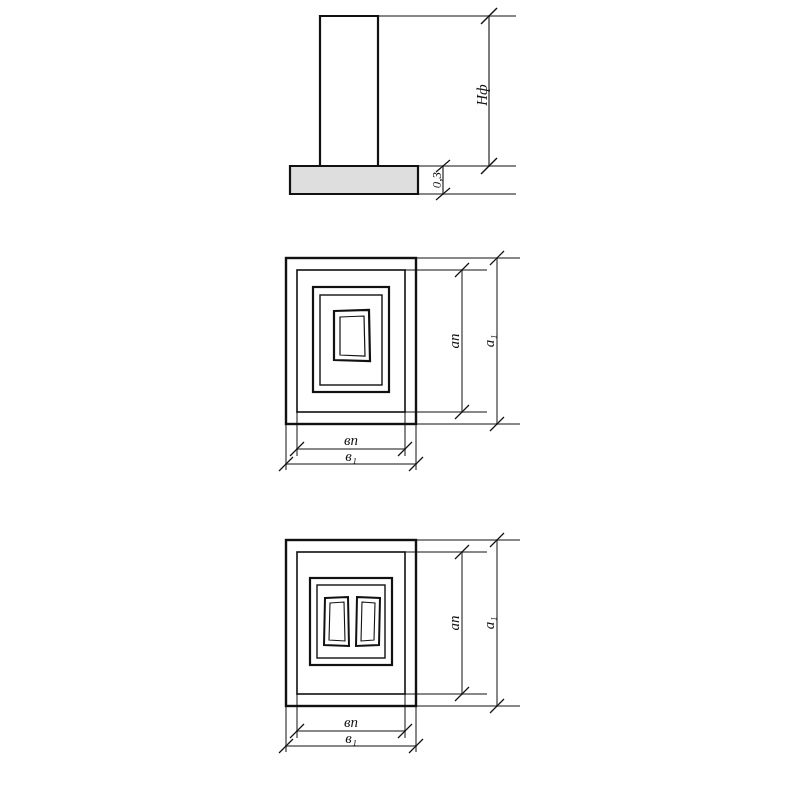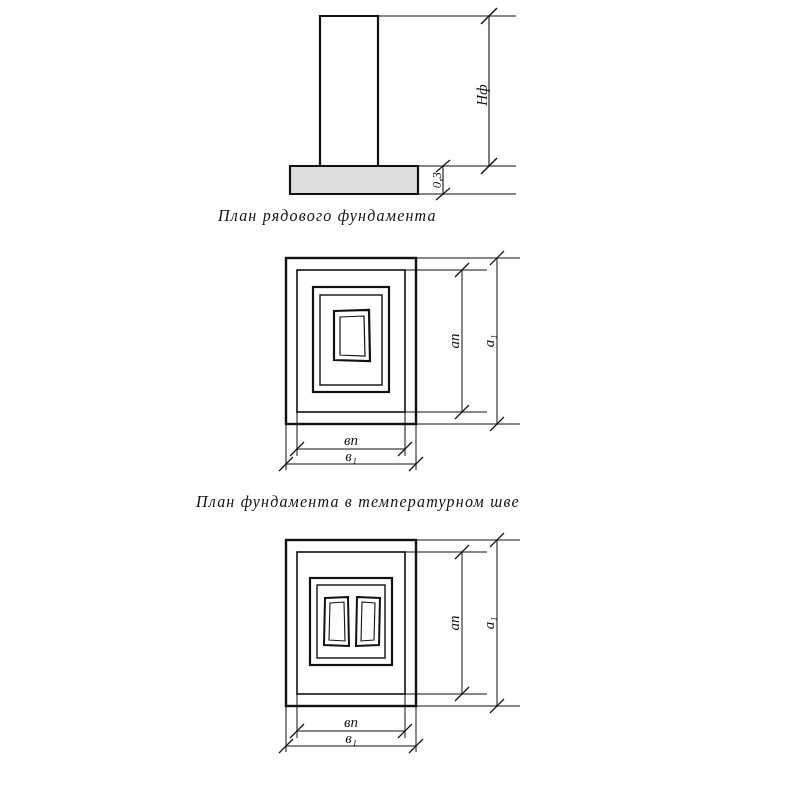--- a/index.html
+++ b/index.html
@@ -138,16 +138,14 @@
       <line x1="398" y1="738" x2="412" y2="724" stroke="#111" stroke-width="1.2"></line>
       <text x="351" y="727" font-size="15" text-anchor="middle">вп</text>
 
       <line x1="286" y1="746" x2="416" y2="746" stroke="#111" stroke-width="1"></line>
       <line x1="279" y1="753" x2="293" y2="739" stroke="#111" stroke-width="1.2"></line>
       <line x1="409" y1="753" x2="423" y2="739" stroke="#111" stroke-width="1.2"></line>
       <text x="351" y="743" font-size="15" text-anchor="middle">в₁</text>
     </g>
   </svg>
 
-  <div class="cap" id="cap1">План рядового фундамента</div>
-  <div class="cap" id="cap2">План фундамента в температурном шве</div>
 
 </div>
 
 </body></html>

